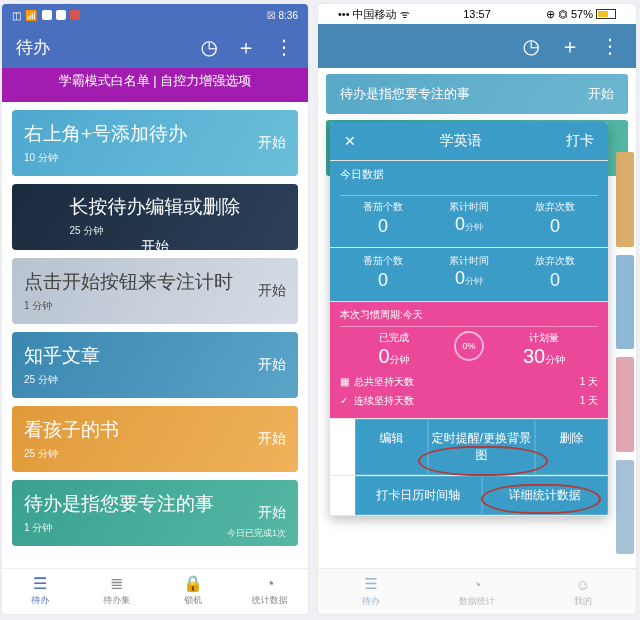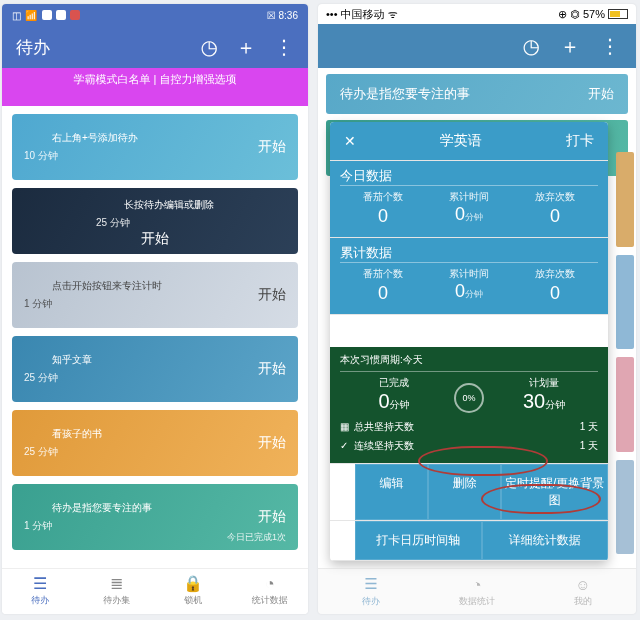--- a/index.html
+++ b/index.html
@@ -7,35 +7,35 @@
   .phone { background: #fff; border-radius: 4px; overflow: hidden; position: relative; box-shadow: 0 0 2px rgba(0,0,0,.1); }
   .phoneA { width: 306px; height: 610px; }
   .phoneB { width: 318px; height: 610px; }
 
   
   .statusA { height: 22px; background: #4b6fbf; color: #fff; font-size: 10px; display: flex; justify-content: space-between; align-items: center; padding: 0 10px; }
   .statusA .left { display: flex; gap: 4px; align-items: center; }
   .statusA .sq { width: 10px; height: 10px; background: #fff; border-radius: 2px; }
   .statusA .sq.r { background: #d9534f; }
 
-  .statusB { height: 20px; color: #000; font-size: 11px; display: flex; justify-content: space-between; align-items: center; padding: 0 8px; }
+  .statusB { height: 20px; color: #000; font-size: 11px; display: flex; justify-content: space-between; align-items: center; padding: 0 20px; }
   .statusB .batt { border: 1px solid #333; width: 20px; height: 10px; position: relative; }
   .statusB .batt::after{content:"";position:absolute;left:1px;top:1px;bottom:1px;width:55%;background:#f0c020;}
   .statusB .center { position: absolute; left: 0; right: 0; text-align: center; font-weight: 500; }
 
   
   .headerA { background: #4b6fbf; color: #fff; height: 42px; display: flex; align-items: center; justify-content: space-between; padding: 0 14px; }
   .headerA .title { font-size: 17px; }
   .headerA .icons { display: flex; gap: 18px; align-items: center; font-size: 20px; }
-  .bannerA { background: #d946ef; color: #fff; font-size: 11px; text-align: center; padding: 4px 0 19px; }
+  .bannerA { background: #a21caf; color: #fff; font-size: 13px; text-align: center; padding: 4px 0 12px; }
 
   
   .cards { padding: 0 10px; }
   .card { border-radius: 4px; height: 66px; margin-top: 8px; color: #fff; padding: 10px 12px; display: flex; justify-content: space-between; align-items: center; position: relative; overflow: hidden; }
-  .card .info .t { font-size: 10px; margin-left: 28px; }
+  .card .info .t { font-size: 19px; }
   .card .info .s { font-size: 10px; opacity: .9; margin-top: 4px; }
   .card .start { font-size: 14px; }
   .card .extra { font-size: 9px; position: absolute; right: 12px; bottom: 6px; opacity: .85; }
   .c0 { background: linear-gradient(120deg,#4fa8d0,#6bbfd9); }
   .c1 { background: linear-gradient(120deg,#1b2b3f,#2c4058); flex-direction: column; }
   .c2 { background: linear-gradient(120deg,#b8c3d0,#d5dce5); color: #444; }
   .c3 { background: linear-gradient(120deg,#3a87b0,#5ba4c8); }
   .c4 { background: linear-gradient(120deg,#e09a3a,#f0b25a); gap: 28px; }
   .c5 { background: linear-gradient(120deg,#3aa090,#55b8a5); }
 
@@ -51,29 +51,29 @@
   .bgHint2 { background: linear-gradient(120deg,#3aa090,#55b8a5); height: 56px; margin: 6px 8px; border-radius: 3px; }
   .sideStrip { position: absolute; right: 2px; top: 148px; width: 18px; bottom: 60px; display: flex; flex-direction: column; gap: 8px; }
   .sideStrip div { flex: 1; border-radius: 2px; }
   .ss1 { background: #d9ac6a; } .ss2 { background: #8fb8d6; } .ss3 { background: #e0a6b2; } .ss4 { background: #a6c0d6; }
 
   
   .modal { position: absolute; top: 118px; left: 12px; right: 28px; background: #fff; border-radius: 4px; color: #fff; overflow: hidden; box-shadow: 0 4px 12px rgba(0,0,0,.25); }
   .modal > div { border-bottom: 1px solid #e5e5e5; }
   .mHead { background: #3b9cc8; display: flex; align-items: center; justify-content: space-between; padding: 10px 14px; font-size: 14px; }
   .mSec { background: #3b9cc8; padding: 6px 10px 10px; }
-  .mSec .label { font-size: 13px; border-bottom: 1px solid rgba(255,255,255,.4); padding-bottom: 0; margin-bottom: 4px; }
+  .mSec .label { font-size: 11px; border-bottom: 1px solid rgba(255,255,255,.4); padding-bottom: 13px; margin-bottom: 4px; }
   .row3 { display: flex; }
   .row3 .col { flex: 1; text-align: center; }
   .row3 .k { font-size: 10px; opacity: .9; }
   .row3 .v { font-size: 18px; margin-top: 2px; }
   .row3 .u { font-size: 9px; opacity: .8; }
-  .mPeriod { background: #14532d; padding: 6px 10px 8px; font-size: 10px; margin-top: 32px; }
+  .mPeriod { background: #ec4899; padding: 6px 10px 8px; font-size: 10px; }
   .mPeriod .top { border-bottom: 1px solid rgba(255,255,255,.4); padding-bottom: 4px; margin-bottom: 4px; }
-  .mPeriod .flex3 { display: flex; align-items: flex-end; }
+  .mPeriod .flex3 { display: flex; align-items: flex-start; }
   .mPeriod .half { flex: 1; text-align: center; }
   .mPeriod .big { font-size: 20px; }
   .mPeriod .ring { width: 30px; height: 30px; border: 2px solid rgba(255,255,255,.6); border-radius: 50%; display: flex; align-items: center; justify-content: center; font-size: 9px; margin: 0 6px; }
   .mMeta { font-size: 10px; line-height: 1.9; margin-top:4px; }
   .mMeta .r { display: flex; justify-content: space-between; gap: 16px; }
   .mMeta .ic { width: 14px; display: inline-block; }
   .mBtns { display: flex; padding-left: 25px; }
   .mBtns .b { flex: 1; background: #3b9cc8; color: #fff; text-align: center; font-size: 12px; padding: 10px 2px; border: 1px solid rgba(255,255,255,.15); }
   .mBtns .b.mid { flex: 1.5; }
 
@@ -171,20 +171,21 @@
     <div class="tab">
         <span class="ico">◔</span>
         <span>统计数据</span>
       </div>
   </div>
 </div>
 
 <div class="phone phoneB">
   <div class="statusB">
     <span>••• <span>中国移动</span> ᯤ</span>
+    <span class="center">13:57</span>
     <span style="display:flex;align-items:center;gap:3px;">⊕ ⏣ <span>57%</span><span class="batt"></span></span>
   </div>
   <div class="headerB">
     <span>◷</span>
     <span>＋</span>
     <span>⋮</span>
   </div>
   <div class="bgHint">
     <span>待办是指您要专注的事</span>
       <span>开始</span>
@@ -214,21 +215,20 @@
             <div class="k">累计时间</div>
             <div><span class="v">0</span><span class="u">分钟</span></div>
           </div>
         <div class="col">
             <div class="k">放弃次数</div>
             <div class="v">0</div>
           </div>
       </div>
     </div>
     <div class="mSec">
-      <div class="label">累计数据</div>
       <div class="row3">
         <div class="col">
             <div class="k">番茄个数</div>
             <div class="v">0</div>
           </div>
         <div class="col">
             <div class="k">累计时间</div>
             <div><span class="v">0</span><span class="u">分钟</span></div>
           </div>
         <div class="col">
@@ -252,22 +252,22 @@
             <span>1 天</span>
           </div>
         <div class="r">
             <span><span class="ic">✓</span><span>连续坚持天数</span></span>
             <span>1 天</span>
           </div>
       </div>
     </div>
     <div class="mBtns">
       <div class="b">编辑</div>
+      <div class="b mid">定时提醒/更换背景图</div>
       <div class="b">删除</div>
-      <div class="b mid">定时提醒/更换背景图</div>
     </div>
     <div class="mBtns">
       <div class="b">打卡日历时间轴</div>
       <div class="b">详细统计数据</div>
     </div>
   </div>
 
   <div class="annot ann1"></div>
   <div class="annot ann2"></div>
 

